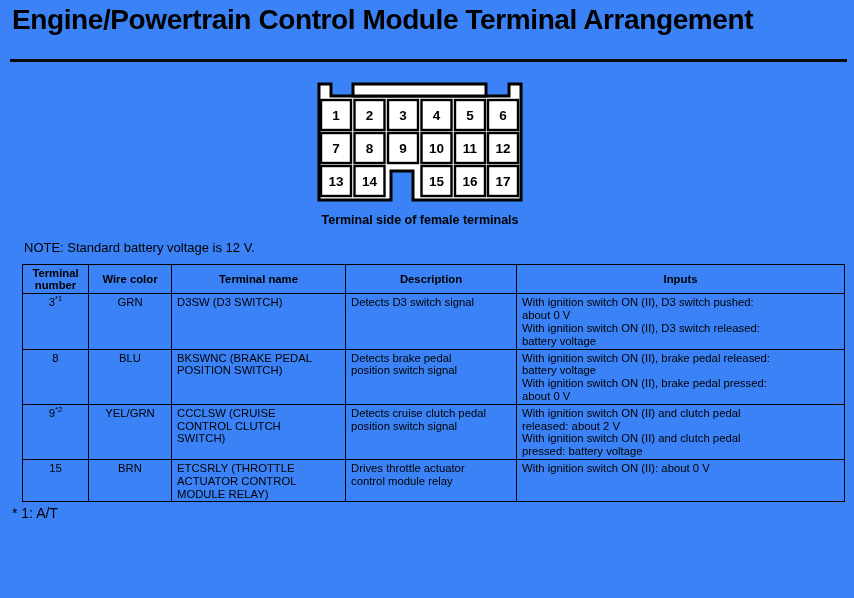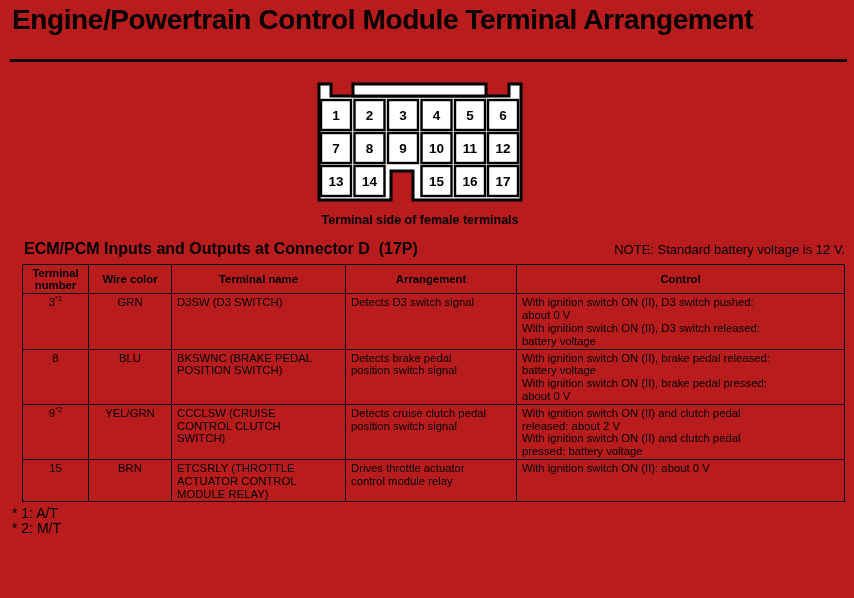--- a/index.html
+++ b/index.html
@@ -1,21 +1,21 @@
 <!DOCTYPE html>
 <html><head>
 <meta charset="utf-8">
 <style>
   * { box-sizing: border-box; }
   html, body { margin: 0; padding: 0; background: #ffffff; }
   .page {
     position: relative;
     width: 854px;
     height: 598px;
-    background: #b91c1c;
+    background: #3b82f6;
     color: #000;
     font-family: "Liberation Sans", sans-serif;
     overflow: hidden;
   }
   .title {
     position: absolute;
     left: 12px; top: 4px;
     font-size: 28px;
     font-weight: bold;
     letter-spacing: -0.4px;
@@ -155,40 +155,39 @@
       <text class="pin-num" x="19" y="105">13</text>
       <text class="pin-num" x="52.5" y="105">14</text>
       <text class="pin-num" x="119.5" y="105">15</text>
       <text class="pin-num" x="153" y="105">16</text>
       <text class="pin-num" x="186" y="105">17</text>
     </svg>
     <div class="connector-caption">Terminal side of female terminals</div>
   </div>
 
   <div class="section-row">
-    <div class="section-heading">ECM/PCM Inputs and Outputs at Connector D  (17P)</div>
     <div class="note-text">NOTE: Standard battery voltage is 12 V.</div>
   </div>
 
   <div class="table-wrap">
     <table class="terminal-table">
       <colgroup>
         <col style="width:66px">
           <col style="width:83px">
           <col style="width:174px">
           <col style="width:171px">
           <col style="width:328px">
       </colgroup>
       <thead>
         <tr>
           <th>Terminal number</th>
           <th>Wire color</th>
           <th>Terminal name</th>
-          <th>Arrangement</th>
-          <th>Control</th>
+          <th>Description</th>
+          <th>Inputs</th>
         </tr>
       </thead>
       <tbody>
         <tr>
           <td class="center"><span>3</span><sup>*1</sup></td>
           <td class="center">GRN</td>
           <td>D3SW (D3 SWITCH)</td>
           <td>Detects D3 switch signal</td>
           <td>With ignition switch ON (II), D3 switch pushed:
 about 0 V
@@ -227,17 +226,16 @@
 ACTUATOR CONTROL
 MODULE RELAY)</td>
           <td>Drives throttle actuator
 control module relay</td>
           <td>With ignition switch ON (II): about 0 V</td>
         </tr>
       </tbody>
     </table>
     <div class="footnotes">
       <div>* 1: A/T</div>
-      <div>* 2: M/T</div>
     </div>
   </div>
 
 </div>
 
 </body></html>

